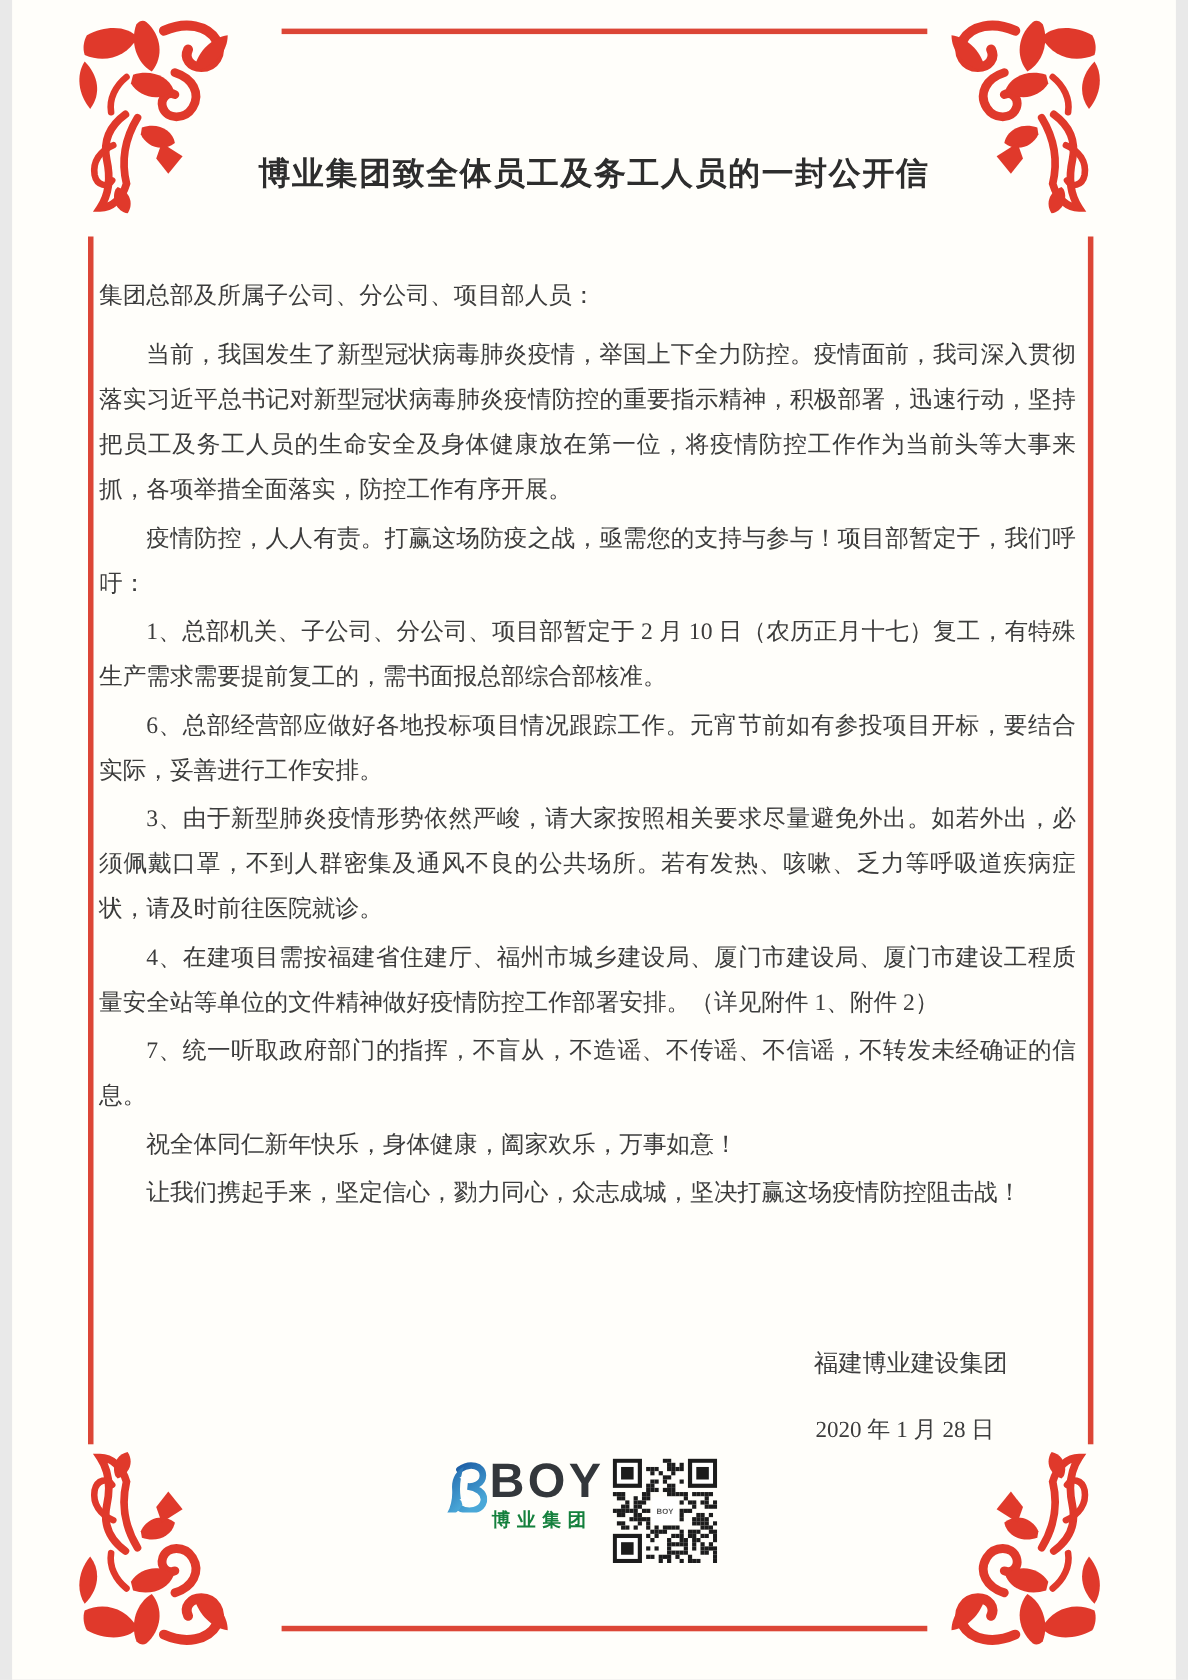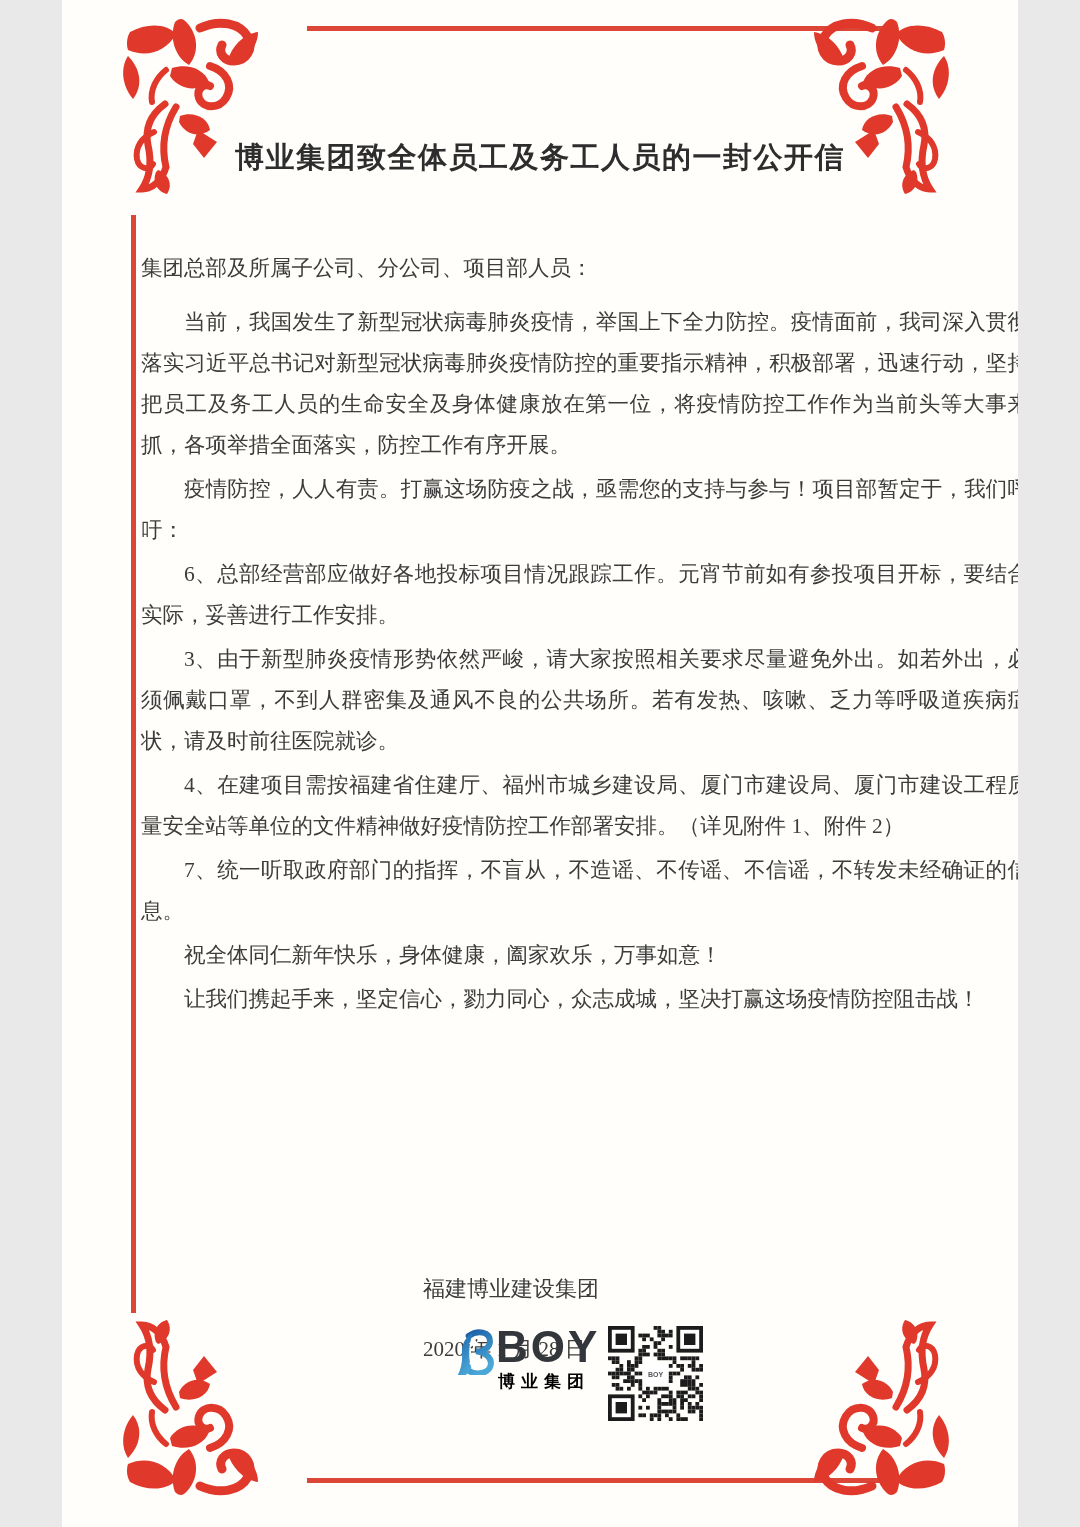--- a/index.html
+++ b/index.html
@@ -1,18 +1,18 @@
 <!DOCTYPE html>
 <html><head>
 <meta charset="utf-8">
 <style>
   html,body{margin:0;padding:0;background:#e9e9e9;}
   .page{
     position:relative;
-    width:956px;height:1527px;
+    width:1058px;height:1527px;
     margin:0 auto;
     background:#fffefa;
     overflow:hidden;
     font-family:"Liberation Serif","DejaVu Serif",serif;
     color:#3c3c3c;
   }
   
   .frame-line{position:absolute;background:#dc4636;}
   .frame-top   {left:245px;top:26px;width:587px;height:5px;}
   .frame-bottom{left:245px;top:1478px;width:587px;height:5px;}
@@ -35,36 +35,36 @@
   .letter-body{
     position:absolute;left:79px;top:248px;width:888px;
     font-size:21.5px;line-height:41px;
     text-align:justify;
   }
   .letter-body p{margin:0 0 3px 0;}
   .letter-body p.indent{text-indent:2em;}
   .salutation{margin-bottom:13px !important;}
   
   .signature{
-    position:absolute;right:95px;top:1272px;width:500px;
-    text-align:left;
+    position:absolute;right:95px;top:1222px;width:500px;
+    text-align:right;
   }
   .signature .company{font-size:22px;padding-right:58px;line-height:34px;}
   .signature .sig-date{font-size:21px;padding-right:70px;line-height:34px;margin-top:26px;}
   
   .footer-logo{position:absolute;left:392px;top:1326px;width:160px;height:95px;}
   .logo-mark{position:absolute;left:0;top:2px;width:40px;height:66px;}
   .logo-latin{
     position:absolute;left:42px;top:-4px;
     font-family:"Liberation Sans","DejaVu Sans",sans-serif;
     font-weight:700;font-size:44px;letter-spacing:3px;color:#33373b;
   }
   .logo-chinese{
     position:absolute;left:44px;top:44px;
-    font-size:17px;font-weight:700;letter-spacing:6px;color:#000000;
+    font-size:17px;font-weight:700;letter-spacing:6px;color:#15803d;
     font-family:"Liberation Sans","DejaVu Sans",sans-serif;
   }
   .qr{position:absolute;left:546px;top:1326px;width:95px;height:95px;}
   .qr svg{width:100%;height:100%;display:block;}
 </style>
 </head>
 <body>
 
 <div class="page">
 
@@ -118,20 +118,21 @@
       </svg>
     </div>
 
   <div class="title">博业集团致全体员工及务工人员的一封公开信</div>
 
   <div class="letter-body">
     <p class="salutation">集团总部及所属子公司、分公司、项目部人员：</p>
 
   <p class="indent">当前，我国发生了新型冠状病毒肺炎疫情，举国上下全力防控。疫情面前，我司深入贯彻落实习近平总书记对新型冠状病毒肺炎疫情防控的重要指示精神，积极部署，迅速行动，坚持把员工及务工人员的生命安全及身体健康放在第一位，将疫情防控工作作为当前头等大事来抓，各项举措全面落实，防控工作有序开展。</p>
       <p class="indent">疫情防控，人人有责。打赢这场防疫之战，亟需您的支持与参与！项目部暂定于，我们呼吁：</p>
+      <p class="indent">1、总部机关、子公司、分公司、项目部暂定于 2 月 10 日（农历正月十七）复工，有特殊生产需求需要提前复工的，需书面报总部综合部核准。</p>
       <p class="indent">6、总部经营部应做好各地投标项目情况跟踪工作。元宵节前如有参投项目开标，要结合实际，妥善进行工作安排。</p>
       <p class="indent">3、由于新型肺炎疫情形势依然严峻，请大家按照相关要求尽量避免外出。如若外出，必须佩戴口罩，不到人群密集及通风不良的公共场所。若有发热、咳嗽、乏力等呼吸道疾病症状，请及时前往医院就诊。</p>
       <p class="indent">4、在建项目需按福建省住建厅、福州市城乡建设局、厦门市建设局、厦门市建设工程质量安全站等单位的文件精神做好疫情防控工作部署安排。（详见附件 1、附件 2）</p>
       <p class="indent">7、统一听取政府部门的指挥，不盲从，不造谣、不传谣、不信谣，不转发未经确证的信息。</p>
       <p class="indent">祝全体同仁新年快乐，身体健康，阖家欢乐，万事如意！</p>
       <p class="indent">让我们携起手来，坚定信心，勠力同心，众志成城，坚决打赢这场疫情防控阻击战！</p>
     </div>
 
   <div class="signature">
     <div class="company">福建博业建设集团</div>

